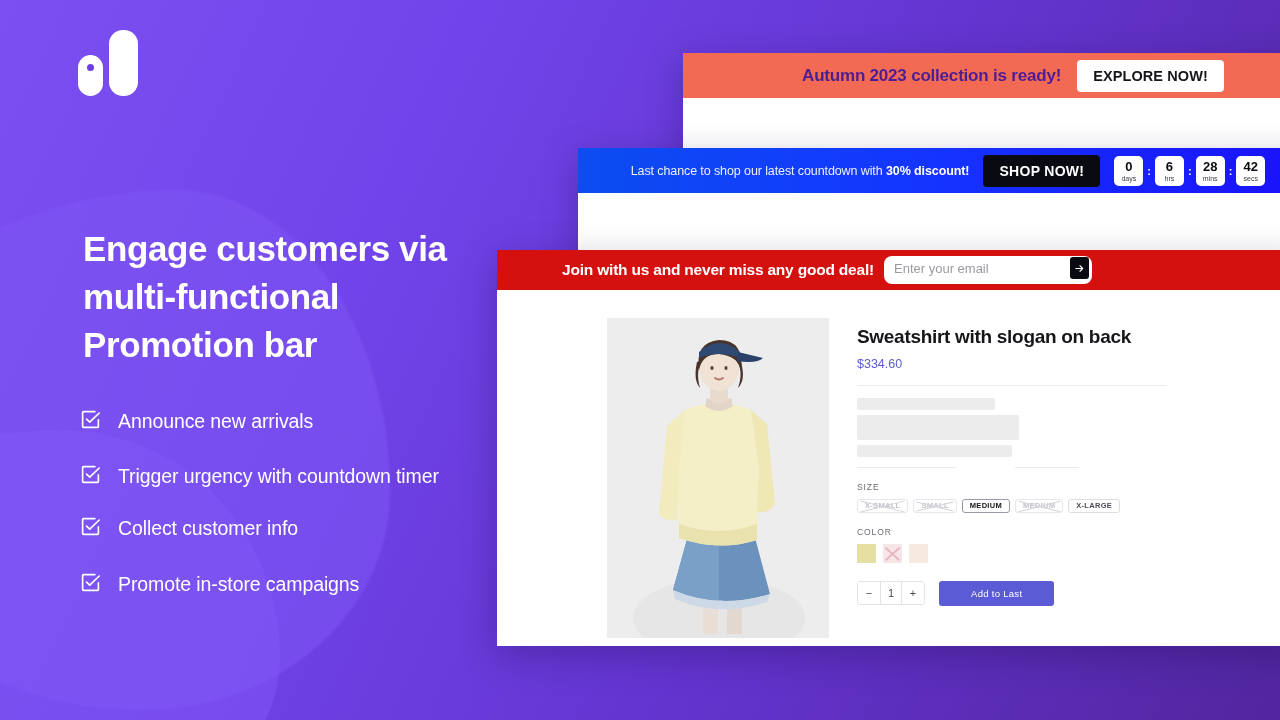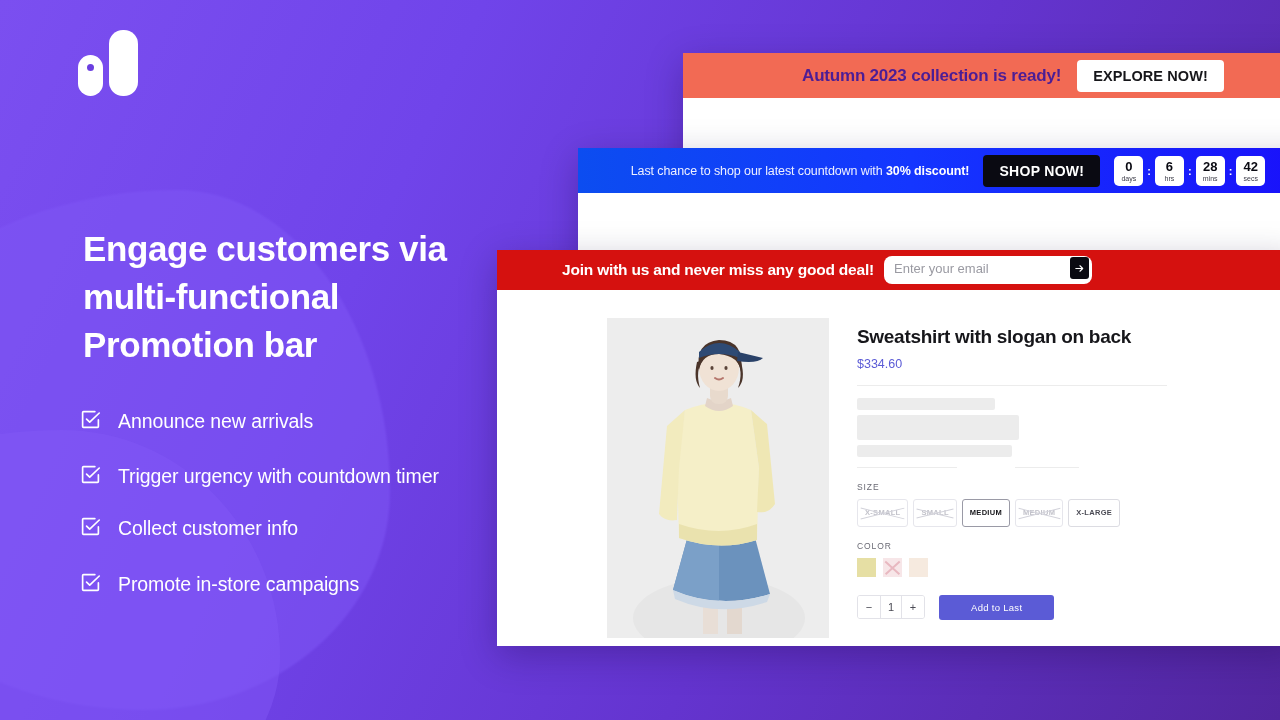--- a/index.html
+++ b/index.html
@@ -173,21 +173,21 @@
   .hr-split { display:flex; gap:58px; margin:10px 0 14px; }
   .hr-split span { height:1px; background:#ececec; }
 
   .opt-label {
     font-size:8.5px; color:#6a6a74; letter-spacing:.9px; margin-bottom:7px;
   }
   .sizes { display:flex; gap:5px; margin-bottom:14px; }
   .size {
     border:1px solid #dcdce2; border-radius:3px;
     font-size:7.5px; font-weight:bold; color:#4a4a54;
-    padding:9px 7px; letter-spacing:.3px;
+    padding:2px 7px; letter-spacing:.3px;
     position:relative; cursor:pointer; background:#fff; line-height:1;
   }
   .size.sel { border-color:#9a9aa6; color:#16161a; }
   .size.off { color:#c2c2ca; border-color:#e6e6ec; cursor:default; }
   .size.off::before, .size.off::after {
     content:""; position:absolute; left:4%; top:50%;
     width:92%; height:1px; background:#d2d2da;
   }
   .size.off::before { transform:rotate(14deg); }
   .size.off::after  { transform:rotate(-14deg); }

